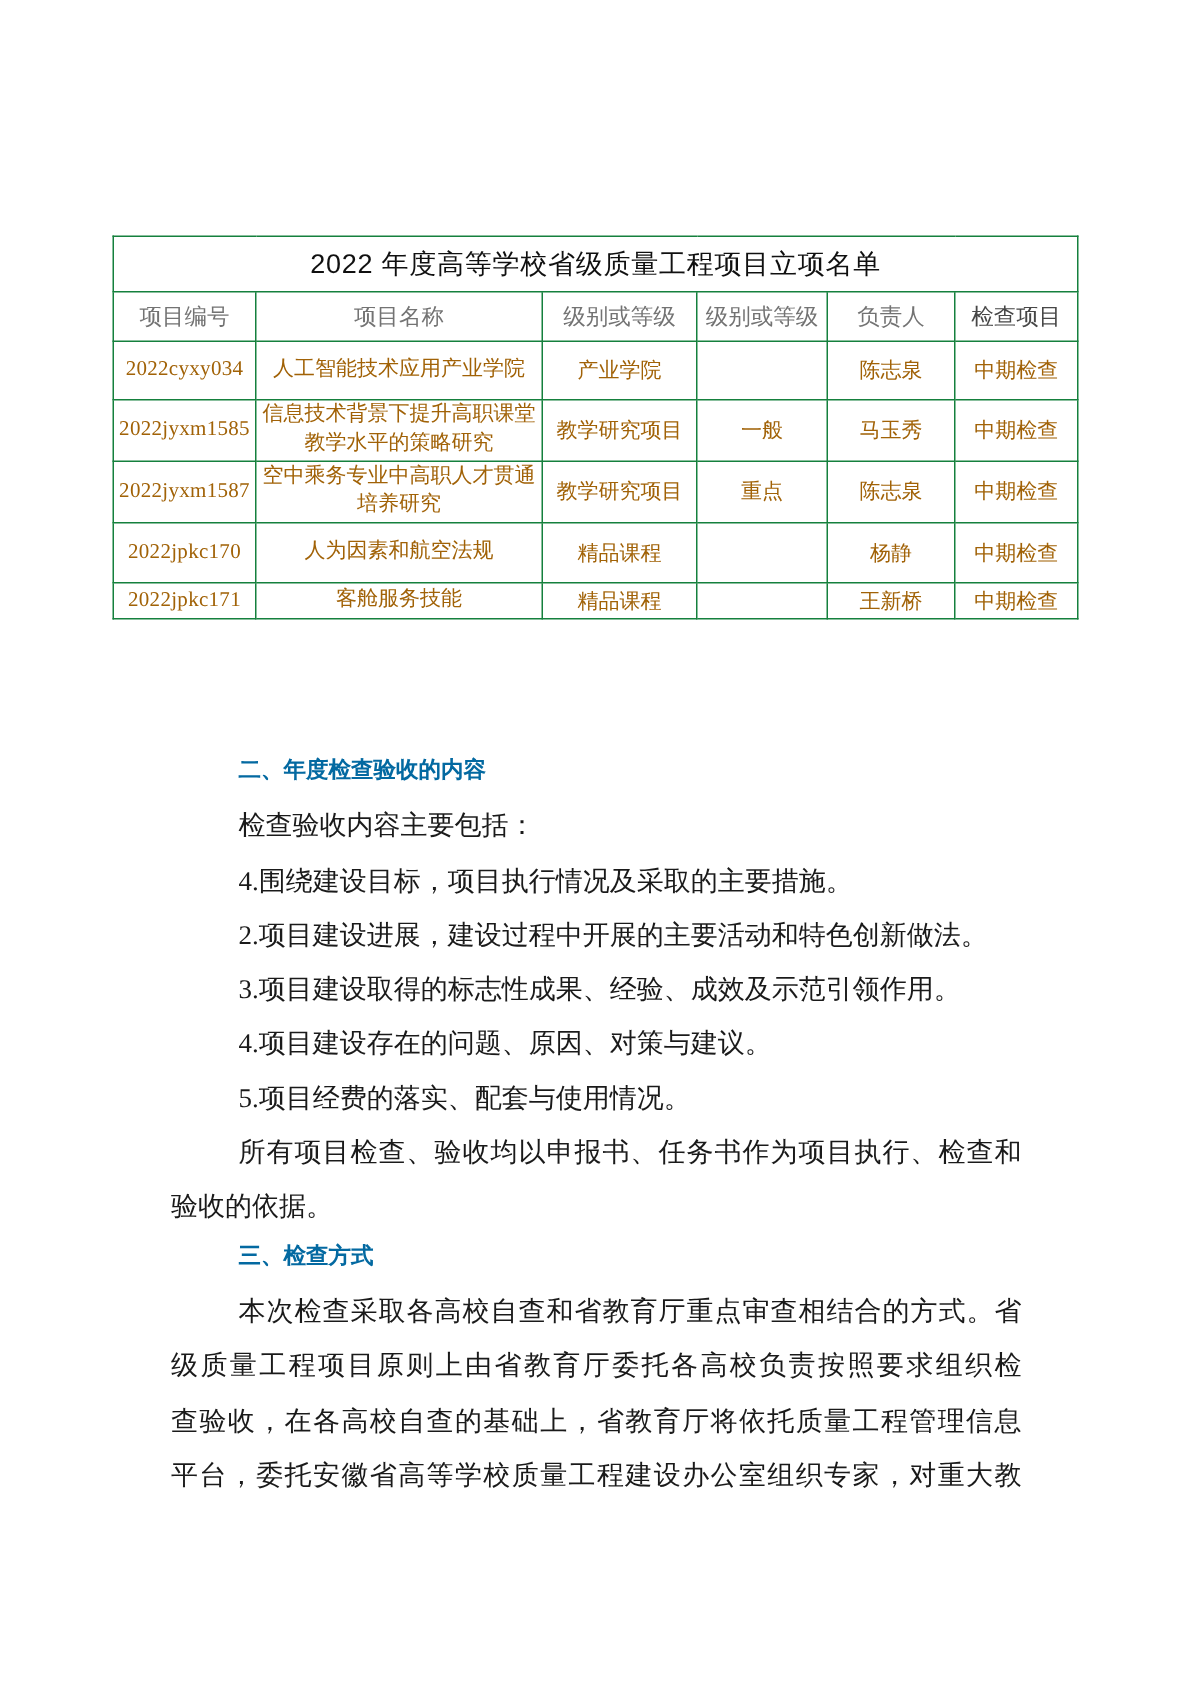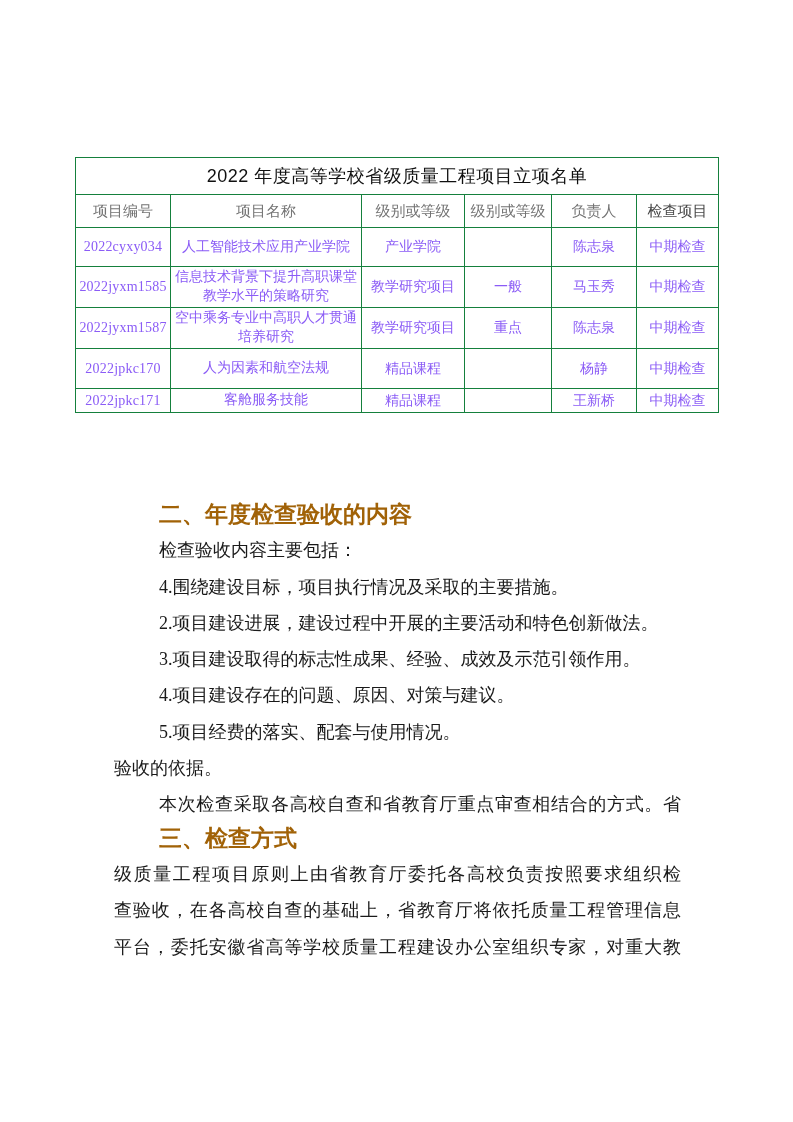--- a/index.html
+++ b/index.html
@@ -29,35 +29,35 @@
     letter-spacing:0.5px;
   }
   .hc {
     font-family:"Liberation Sans", sans-serif;
     font-weight:bold; font-size:15px; color:#737373;
   }
   .hc-light {
     font-family:"Liberation Serif", serif;
     font-weight:normal; font-size:15px; color:#474747;margin-top:15px;
   }
-  .data-row td { font-size:14px; color:#8b5cf6; }
+  .data-row td { font-size:14px; color:#a16207; }
   .c-name { line-height:19px;font-family:Liberation Mono, monospace; }
   .c-id   { font-size:14px; letter-spacing:0.2px; }
 
   
   .content {
     position:absolute; left:114px; top:496px; width:567px;
     font-size:18px; line-height:36.3px; color:#1a1a1a;
   }
   .line  { height:36.3px; white-space:nowrap; }
   .just  { white-space:normal; text-align:justify; text-align-last:justify; }
   .ind   { padding-left:45px; }
   .heading {
     font-family:"Liberation Sans", sans-serif;
-    font-weight:bold; font-size:23px; color:#a16207;
+    font-weight:bold; font-size:15px; color:#0369a1;
   }
   .h3adj { margin-top:-3px; }
 </style>
 </head>
 <body>
 
 <div>
 
   <table class="proj-table">
     <colgroup>
@@ -125,21 +125,22 @@
   </table>
 
   <div class="content">
     <div class="line heading ind">二、年度检查验收的内容</div>
     <div class="line ind">检查验收内容主要包括：</div>
     <div class="line ind">4.围绕建设目标，项目执行情况及采取的主要措施。</div>
     <div class="line ind">2.项目建设进展，建设过程中开展的主要活动和特色创新做法。</div>
     <div class="line ind">3.项目建设取得的标志性成果、经验、成效及示范引领作用。</div>
     <div class="line ind">4.项目建设存在的问题、原因、对策与建议。</div>
     <div class="line ind">5.项目经费的落实、配套与使用情况。</div>
+    <div class="line just ind">所有项目检查、验收均以申报书、任务书作为项目执行、检查和</div>
     <div class="line">验收的依据。</div>
+    <div class="line heading ind h3adj">三、检查方式</div>
     <div class="line just ind">本次检查采取各高校自查和省教育厅重点审查相结合的方式。省</div>
-    <div class="line heading ind h3adj">三、检查方式</div>
     <div class="line just">级质量工程项目原则上由省教育厅委托各高校负责按照要求组织检</div>
     <div class="line just">查验收，在各高校自查的基础上，省教育厅将依托质量工程管理信息</div>
     <div class="line just">平台，委托安徽省高等学校质量工程建设办公室组织专家，对重大教</div>
   </div>
 
 </div>
 
 </body></html>

